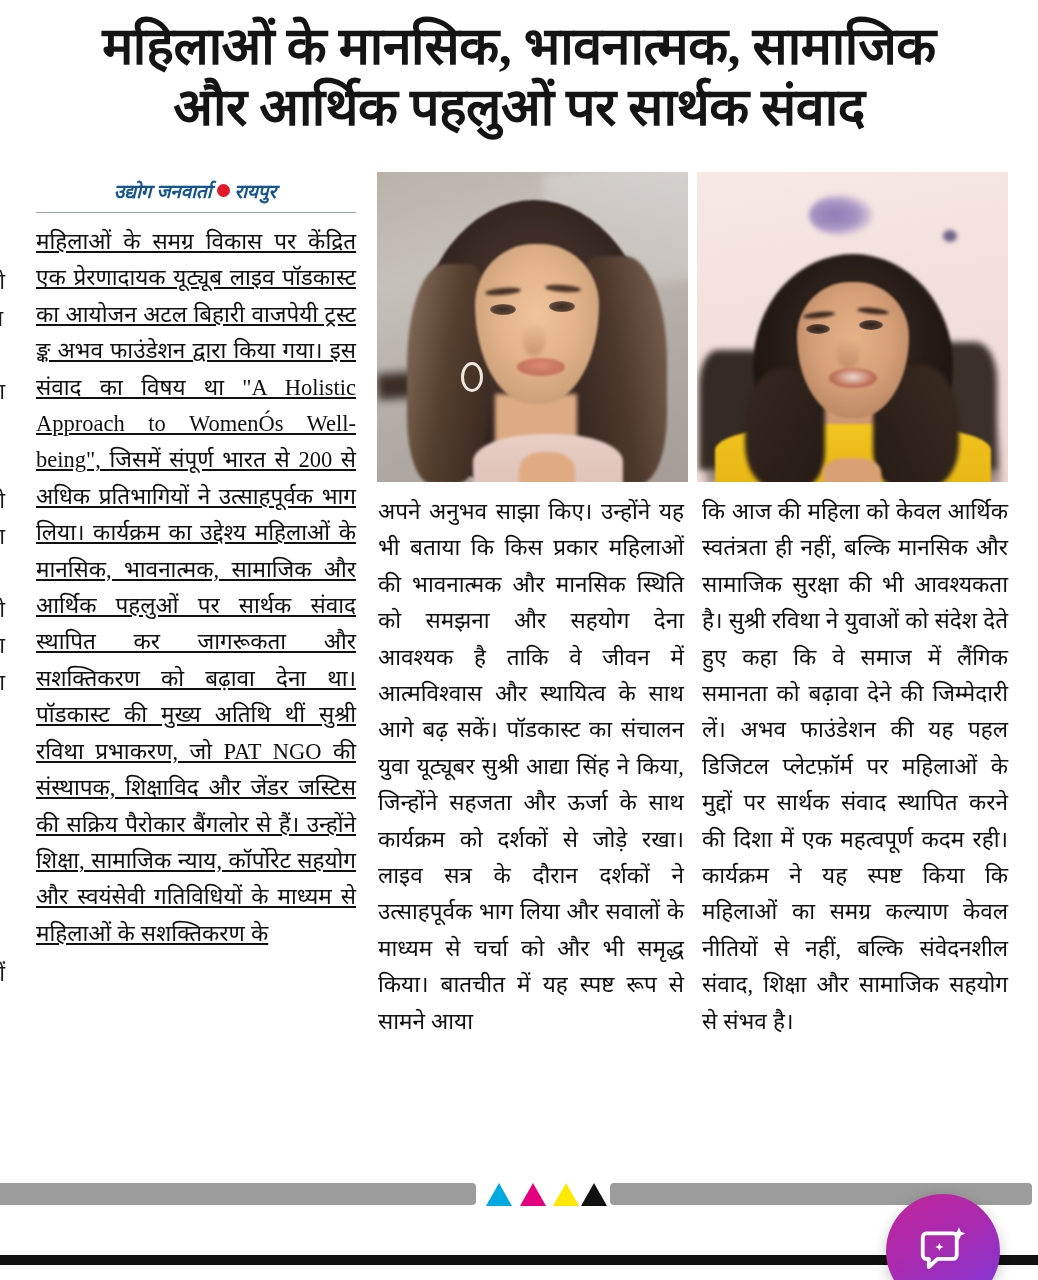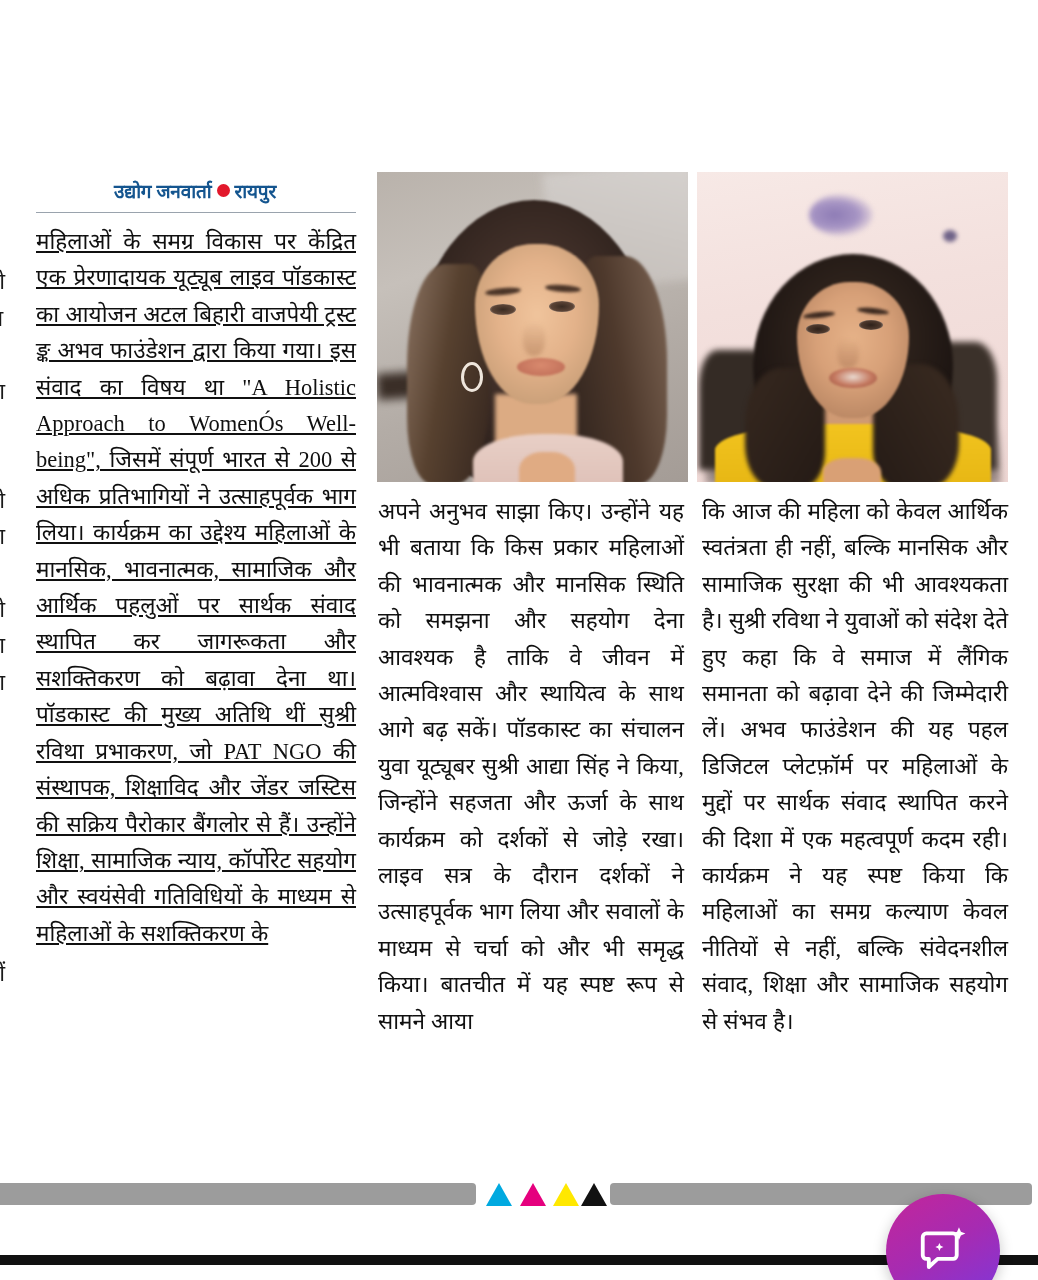--- a/index.html
+++ b/index.html
@@ -38,20 +38,21 @@
   .byline-wrap {
     position: absolute;
     left: 36px;
     top: 178px;
     width: 318px;
     text-align: center;
   }
   .byline {
     font-family: "Liberation Sans", "DejaVu Sans", sans-serif;
     font-weight: 700;
+    font-style: italic;
     font-size: 19px;
     color: #14558f;
     white-space: nowrap;
     letter-spacing: -0.2px;
   }
   .byline .dot {
     display: inline-block;
     width: 13px;
     height: 13px;
     border-radius: 50%;
@@ -333,20 +334,24 @@
     justify-content: center;
     cursor: pointer;
   }
   .fab svg { width: 54px; height: 54px; display: block; }
 </style>
 </head>
 <body>
 
 <div class="page">
 
+  <div class="headline">
+    <span class="hl-line">महिलाओं के मानसिक, भावनात्मक, सामाजिक</span>
+    <span class="hl-line">और आर्थिक पहलुओं पर सार्थक संवाद</span>
+  </div>
 
   <div class="byline-wrap">
     <div class="byline">
       <span>उद्योग जनवार्ता</span><span class="dot"></span><span>रायपुर</span>
     </div>
   </div>
   <div class="byline-rule"></div>
 
   <div class="col col-sliver">
     <p>ह ो अ । ा ) ह ो ा ें ो ा ा े । म न ब । म ों ह</p>

